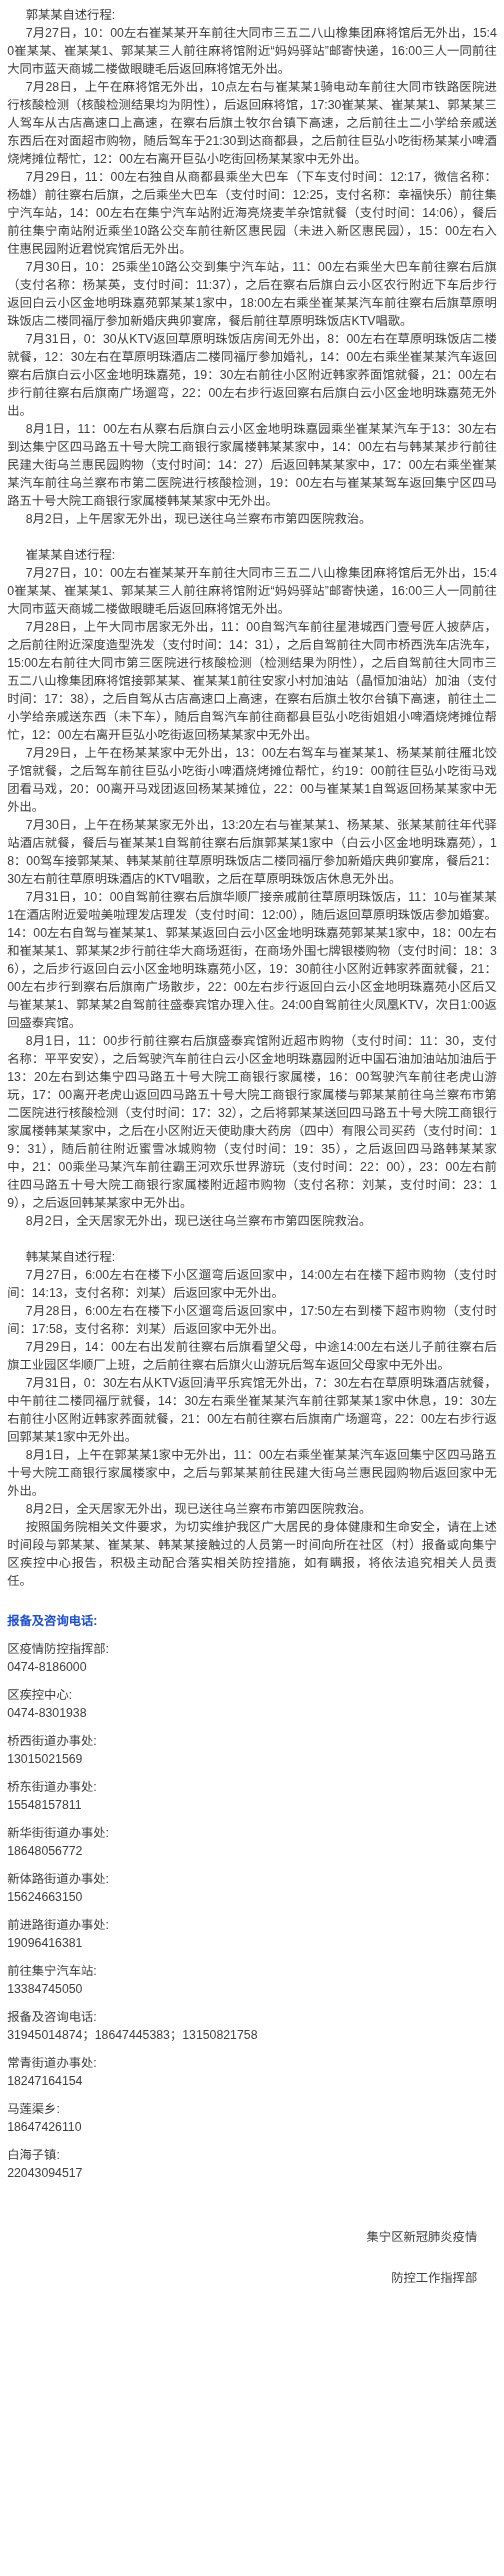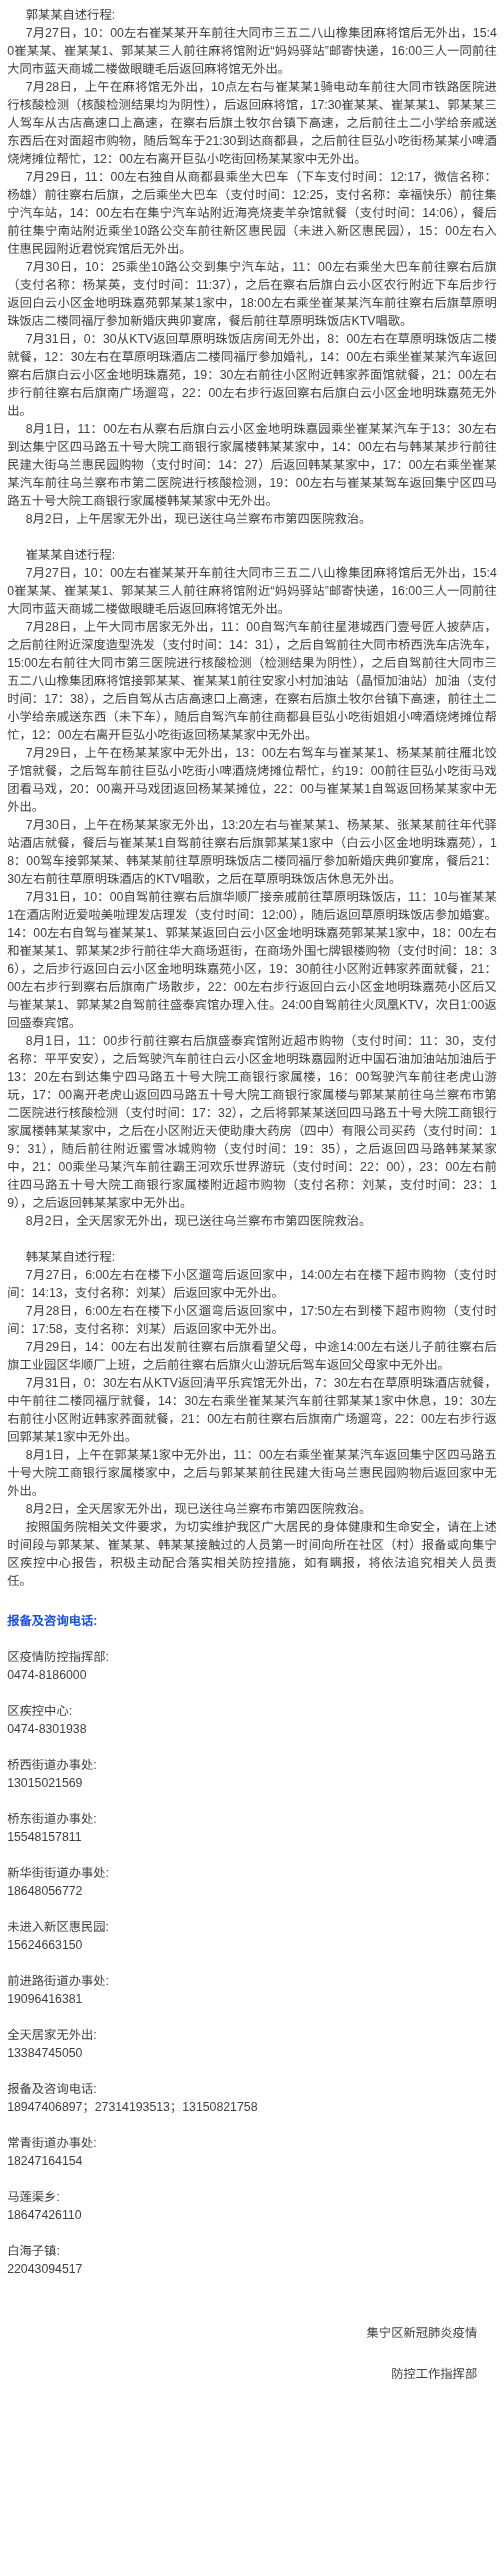--- a/index.html
+++ b/index.html
@@ -10,21 +10,21 @@
     font-family:"Liberation Sans","DejaVu Sans",sans-serif;
     font-size:12.3px;
     line-height:18px;
     color:#404040;
     background:#ffffff;
   }
   .para{margin:0;text-indent:1.5em;text-align:justify;word-break:break-all;}
   section.sec{margin:0;}
   section.sec.gap{margin-top:18px;}
   .hotlines-title{margin:22px 0 0 0;font-weight:bold;color:#1d4ed8;text-indent:0;}
-  .hotline{margin-top:18px;}
+  .hotline{margin-top:10px;}
   .hotline p{margin:0;text-indent:0;}
   .signature{margin-top:43px;text-align:right;padding-right:3.6px;}
   .signature p{margin:16px;line-height:25px;}
 </style>
 </head>
 <body>
 
 <div class="doc">
 
   <section class="sec">
@@ -78,34 +78,34 @@
     </div>
     <div class="hotline">
       <p>桥东街道办事处:</p>
       <p>15548157811</p>
     </div>
     <div class="hotline">
       <p>新华街街道办事处:</p>
       <p>18648056772</p>
     </div>
     <div class="hotline">
-      <p>未进入新区惠民园:</p>
+      <p>新体路街道办事处:</p>
       <p>15624663150</p>
     </div>
     <div class="hotline">
       <p>前进路街道办事处:</p>
       <p>19096416381</p>
     </div>
     <div class="hotline">
-      <p>全天居家无外出:</p>
+      <p>前往集宁汽车站:</p>
       <p>13384745050</p>
     </div>
     <div class="hotline">
       <p>报备及咨询电话:</p>
-      <p>18947406897；27314193513；13150821758</p>
+      <p>31945014874；18647445383；13150821758</p>
     </div>
     <div class="hotline">
       <p>常青街道办事处:</p>
       <p>18247164154</p>
     </div>
     <div class="hotline">
       <p>马莲渠乡:</p>
       <p>18647426110</p>
     </div>
     <div class="hotline">

